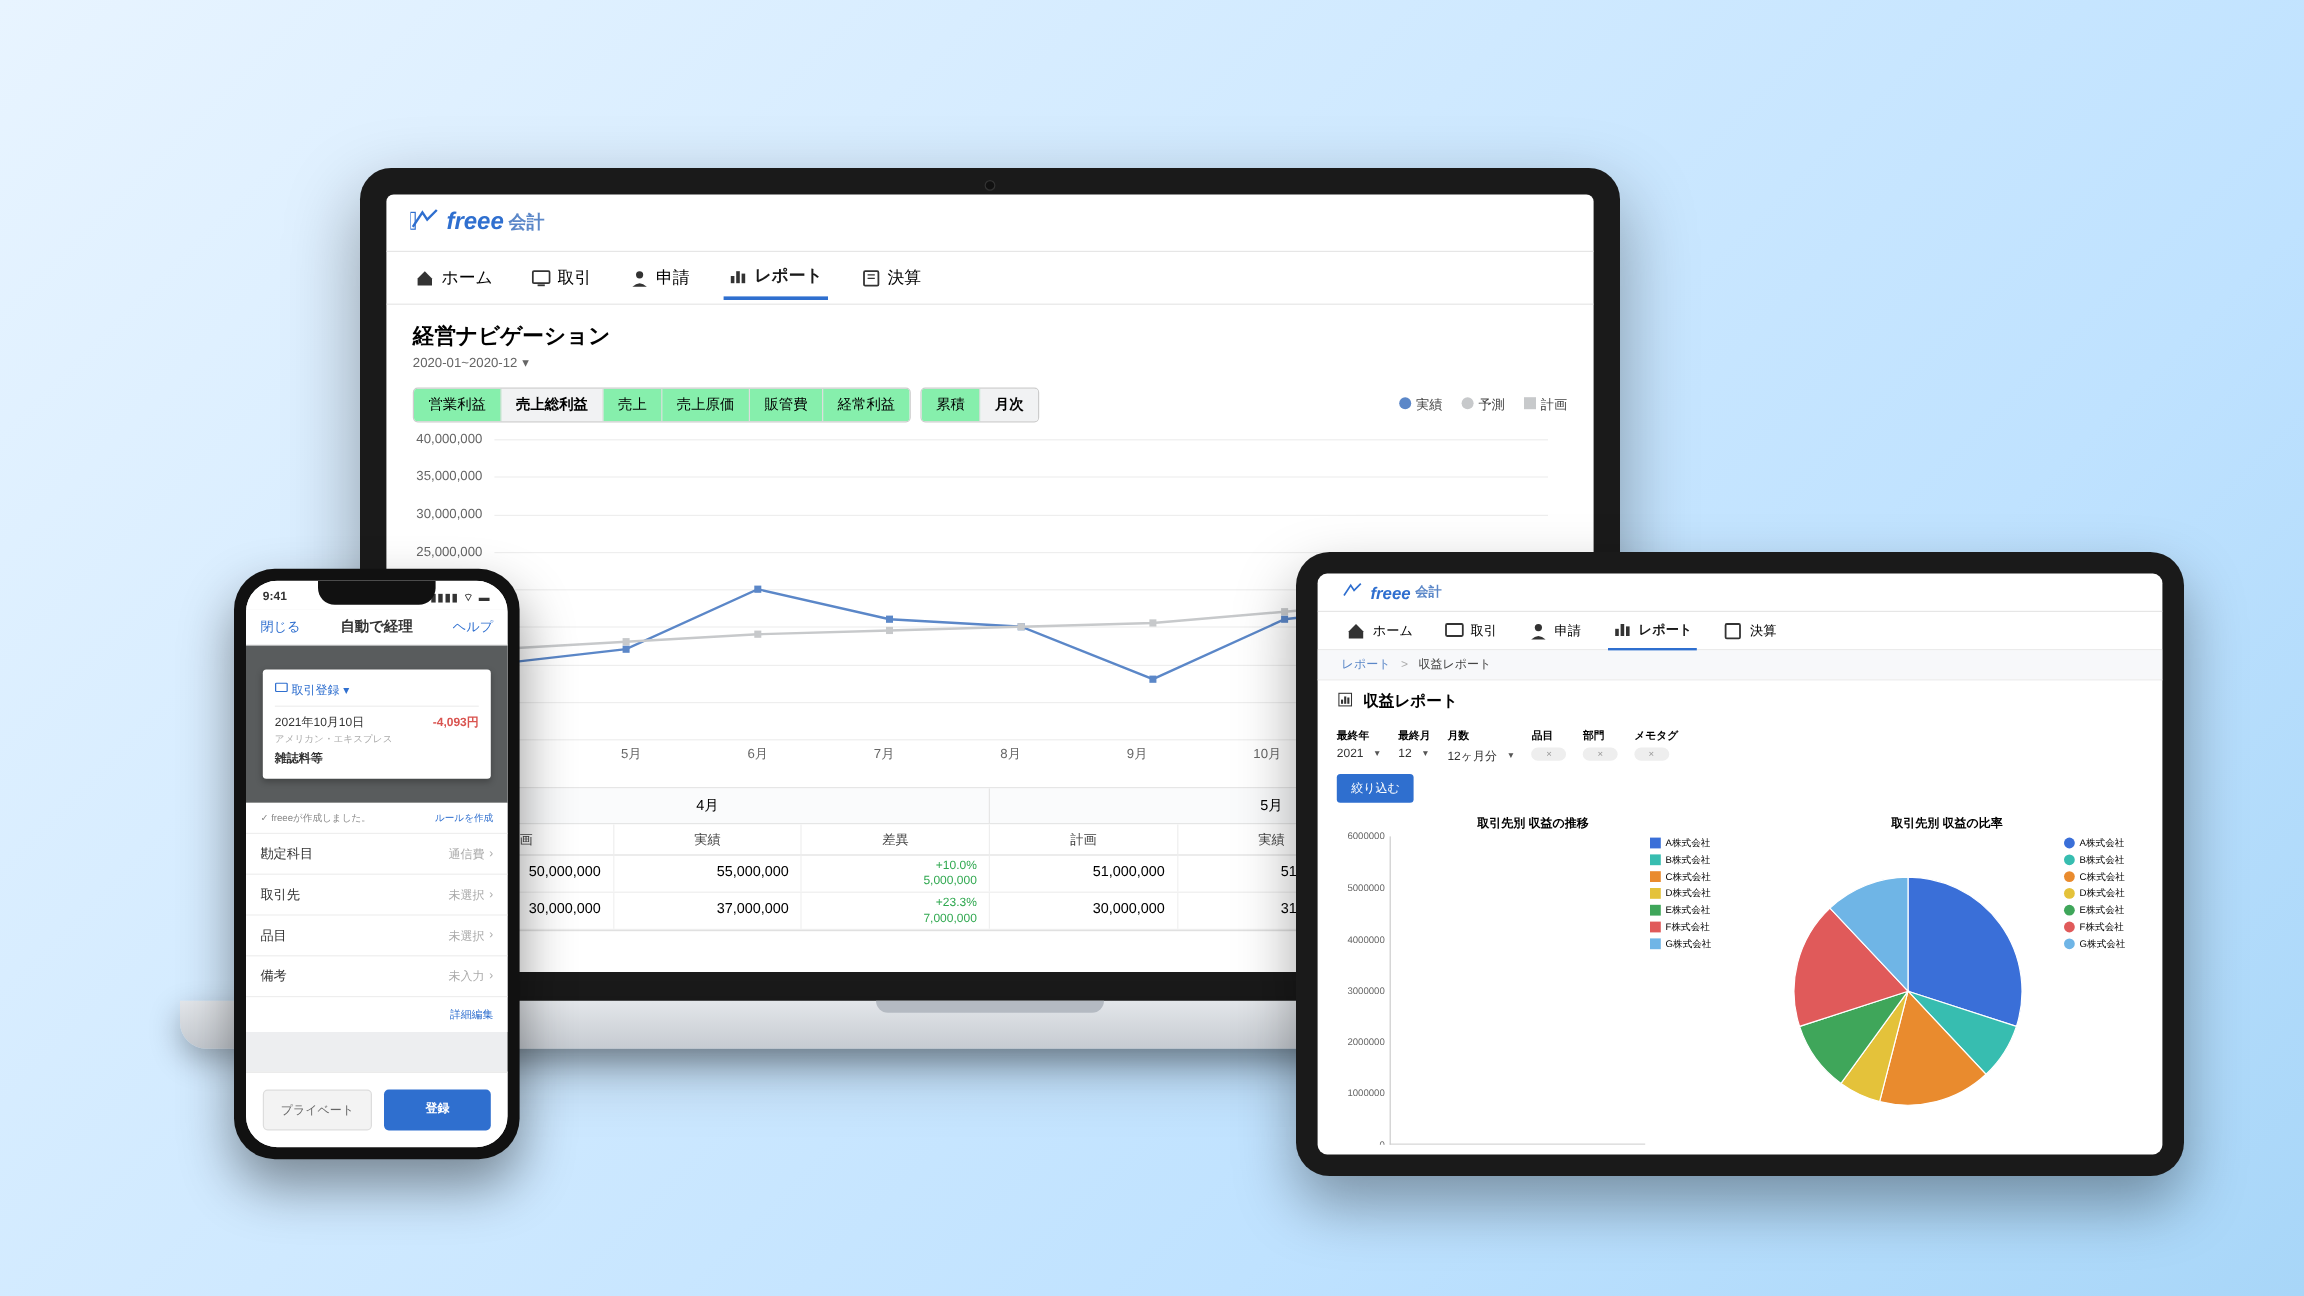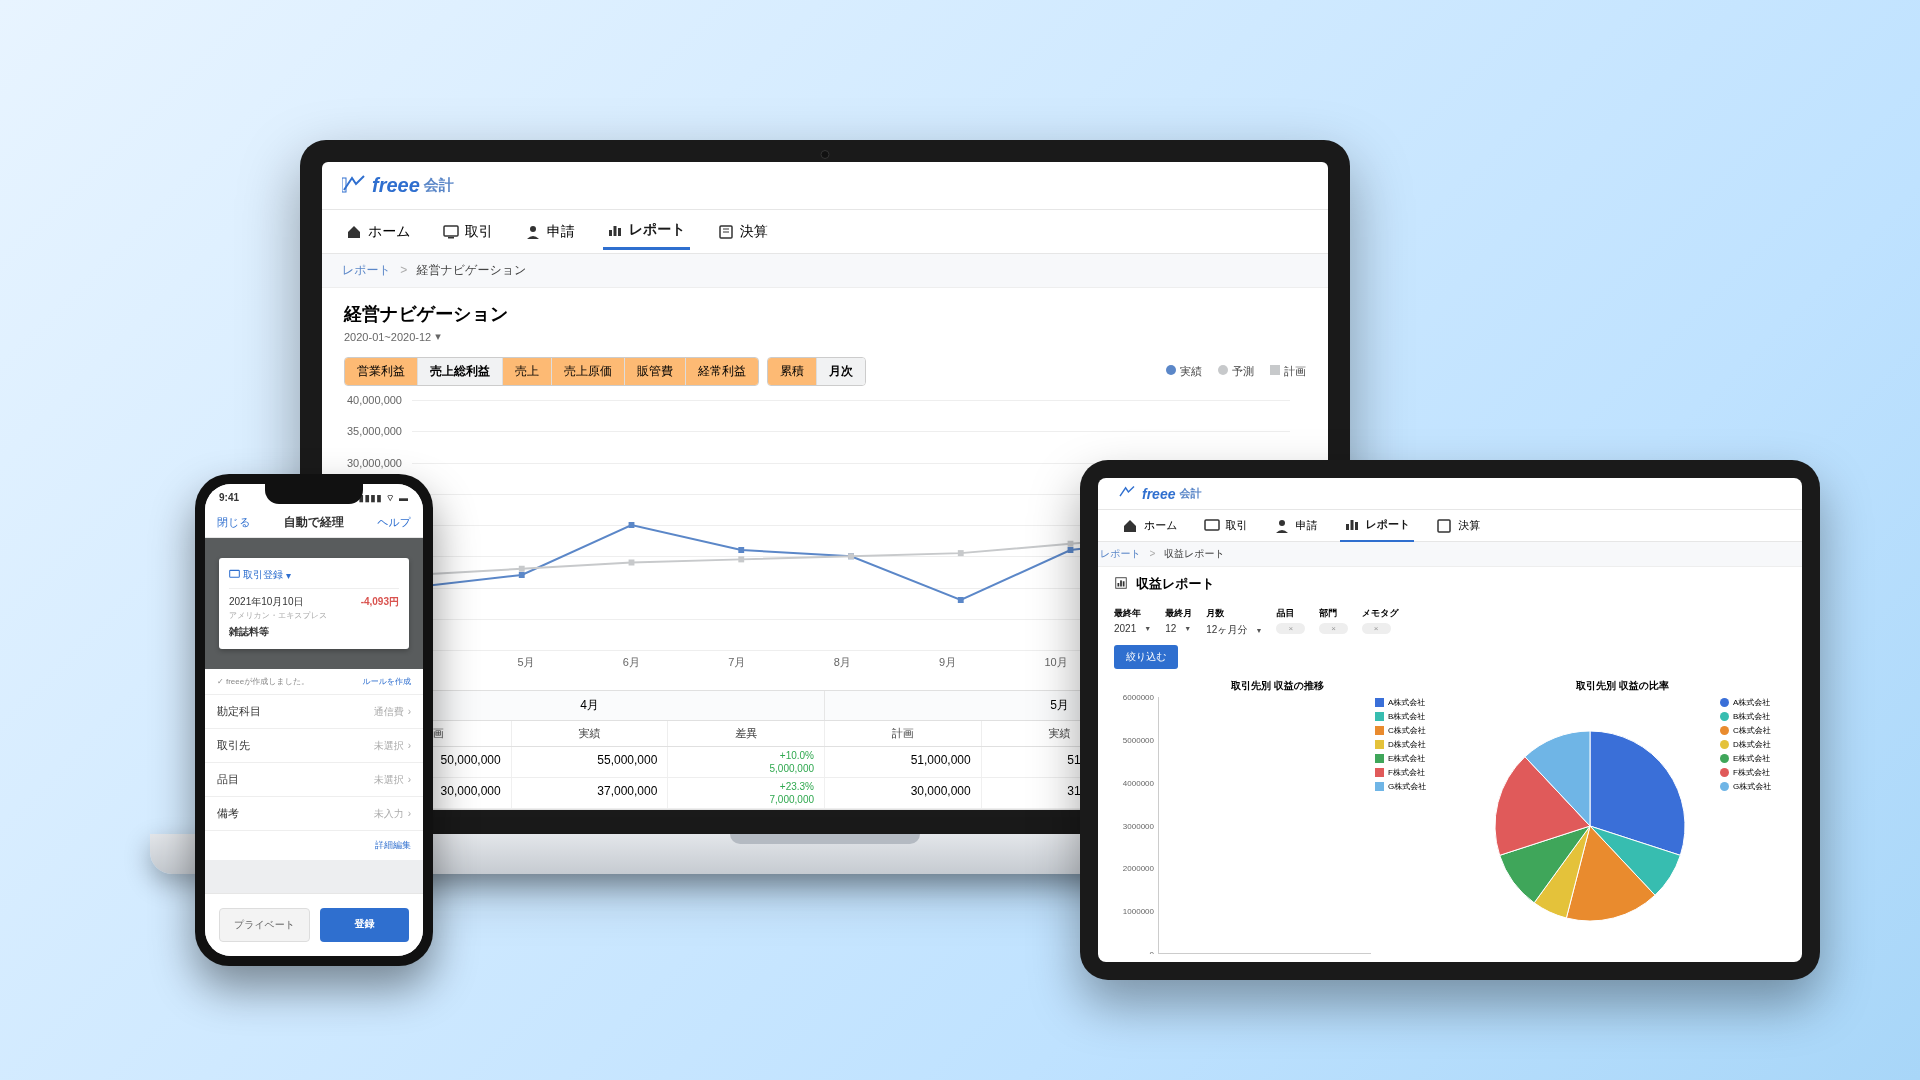--- a/index.html
+++ b/index.html
@@ -26,21 +26,21 @@
   .nav-item.active{border-bottom:3px solid #2f6fcf;color:#1a1a1a;font-weight:bold;}
   .ico{width:16px;height:16px;display:inline-block;vertical-align:middle;}
   .crumb-row{background:#f7f8fa;padding:8px 20px;font-size:12px;color:#5b87c8;border-bottom:1px solid #eee;}
   .crumb-row .sep{color:#aaa;margin:0 6px;}
   .crumb-row .cur{color:#444;}
   .page-pad{padding:14px 22px;}
   .page-title{font-size:18px;font-weight:bold;margin-bottom:4px;}
   .page-range{font-size:11px;color:#666;display:flex;align-items:center;gap:4px;}
   .filter-row{display:flex;align-items:center;gap:8px;margin-top:14px;}
   .seg{display:flex;border:1px solid #ccc;border-radius:4px;overflow:hidden;font-size:12px;}
-  .seg .btn{padding:5px 12px;background:#fdba74;border-right:1px solid #ddd;}
+  .seg .btn{padding:5px 12px;background:#86efac;border-right:1px solid #ddd;}
   .seg .btn:last-child{border-right:none;}
   .seg .btn.sel{background:#f1f2f3;font-weight:bold;}
   .legend-inline{display:flex;align-items:center;gap:16px;font-size:11px;color:#444;margin-left:auto;}
   .legend-inline .dot{width:10px;height:10px;border-radius:50%;display:inline-block;margin-right:4px;}
   .legend-inline .sq{width:10px;height:10px;display:inline-block;margin-right:4px;}
   
   .line-chart{position:relative;height:270px;margin-top:14px;padding-left:68px;padding-right:16px;}
   .line-chart .yaxis{position:absolute;left:0;top:0;bottom:20px;width:64px;}
   .line-chart .ylabel{position:absolute;right:6px;font-size:11px;color:#666;transform:translateY(-50%);}
   .line-chart .grid{position:absolute;left:68px;right:16px;top:0;bottom:20px;}
@@ -58,21 +58,21 @@
   .data-table .diff{flex:1;text-align:right;padding:2px 10px;border-right:1px solid #f0f0f0;font-size:10px;line-height:1.3;}
   .pos{color:#2fa84f;}
   .neg{color:#d9534f;}
 
   
   .tablet{position:absolute;right:100px;top:460px;width:740px;height:520px;}
   .tablet-bezel{position:absolute;inset:0;background:#1a1a1a;border-radius:28px;padding:18px;box-shadow:0 24px 50px rgba(0,0,0,.35);}
   .tablet-screen{width:100%;height:100%;background:#fff;border-radius:8px;overflow:hidden;display:flex;flex-direction:column;font-size:11px;}
   .tablet .brand-row{height:32px;font-size:13px;}
   .tablet .nav-row{height:32px;font-size:11px;gap:18px;}
-  .tablet .crumb-row{font-size:10px;padding:5px 2px;}
+  .tablet .crumb-row{font-size:10px;padding:5px 20px;}
   .tablet .page-pad{padding:8px 16px;flex:1;display:flex;flex-direction:column;}
   .tablet .page-title{font-size:13px;display:flex;align-items:center;gap:6px;}
   .tablet .page-sub{font-size:9px;color:#777;margin-top:2px;}
   .filter-grid{display:flex;gap:14px;margin-top:10px;font-size:10px;}
   .filter-grid .fcol{display:flex;flex-direction:column;gap:3px;}
   .filter-grid label{font-weight:bold;font-size:9px;}
   .filter-grid .sel{display:flex;align-items:center;gap:8px;color:#333;}
   .filter-grid .tri{font-size:7px;color:#555;}
   .apply-btn{margin-top:8px;background:#2f6fcf;color:#fff;padding:5px 12px;font-size:10px;border-radius:3px;display:inline-block;width:fit-content;}
   .charts-row{display:flex;gap:18px;flex:1;margin-top:10px;overflow:hidden;}
@@ -171,25 +171,20 @@
         <div class="nav-item">
           <span class="ico"><svg viewBox="0 0 16 16">
                 <rect x="2" y="2" width="12" height="12" rx="1" fill="none" stroke="#333" stroke-width="1.5"></rect>
                 <line x1="5" y1="5" x2="11" y2="5" stroke="#333"></line>
                 <line x1="5" y1="8" x2="11" y2="8" stroke="#333"></line>
               </svg></span>
           <span>決算</span>
         </div>
       </div>
 
-      <div class="crumb-row">
-        <span>レポート</span>
-        <span class="sep">&gt;</span>
-        <span class="cur">経営ナビゲーション</span>
-      </div>
       <div class="page-pad">
         <div class="page-title">経営ナビゲーション</div>
         <div class="page-range">
           <span>2020-01~2020-12</span>
           <span>▾</span>
         </div>
         <div class="filter-row">
           <div class="seg">
             <div class="btn">営業利益</div>
             <div class="btn sel">売上総利益</div>

